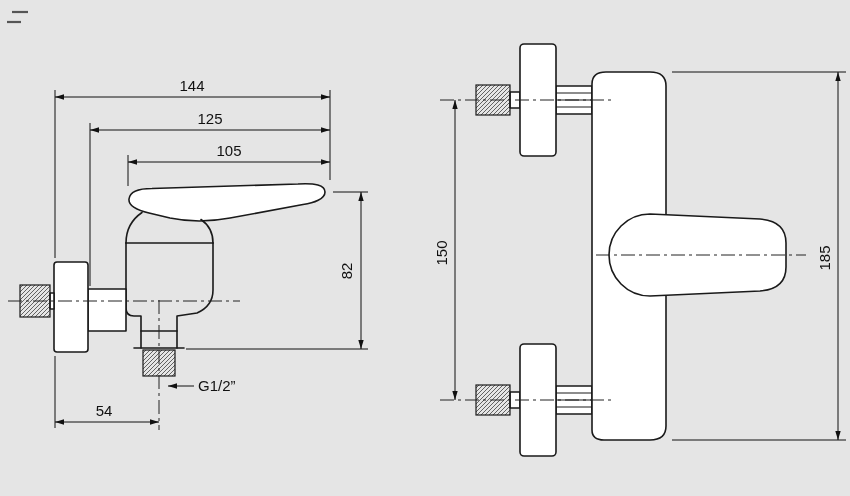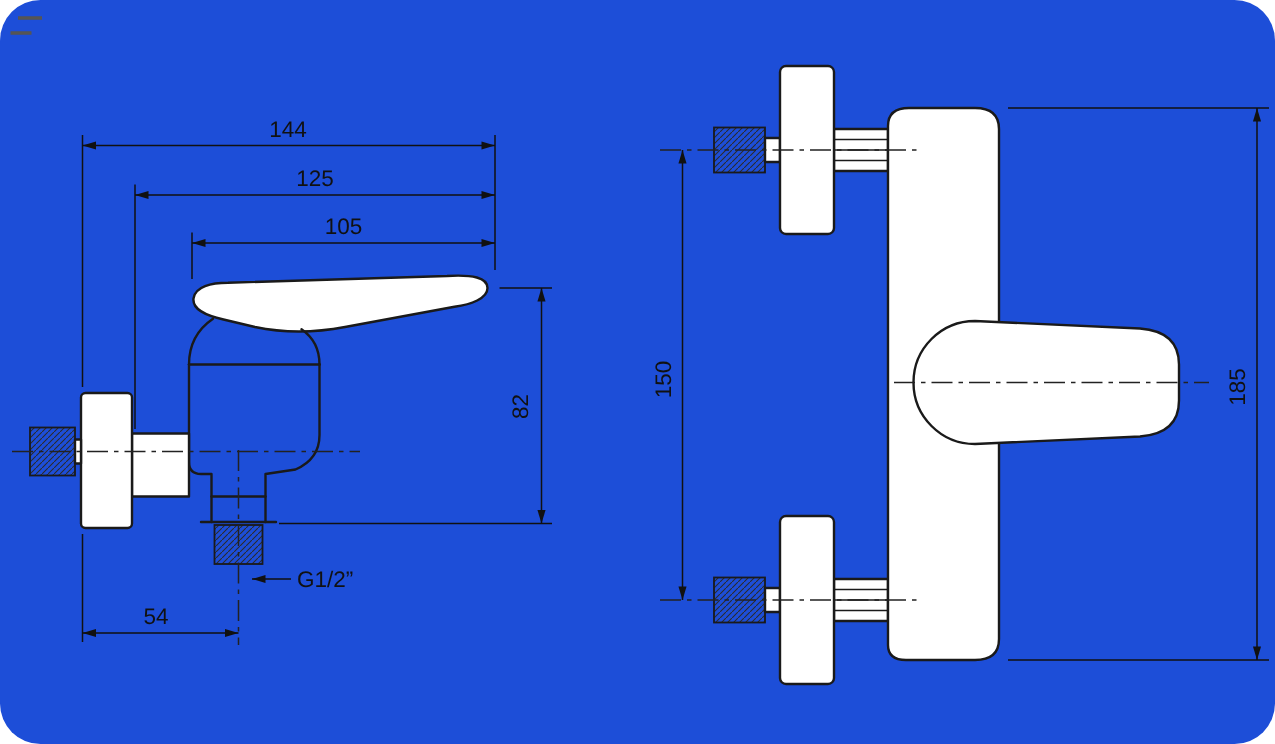--- a/index.html
+++ b/index.html
@@ -1,16 +1,16 @@
 <!DOCTYPE html>
 <html><head>
 <meta charset="utf-8">
 <style>
   html,body{margin:0;padding:0;background:#ffffff;}
-  .sheet{position:relative;width:850px;height:496px;background:#1d4ed8;overflow:hidden;border-radius:27px;}
+  .sheet{position:relative;width:850px;height:496px;background:#e5e5e5;overflow:hidden;}
   svg{display:block;}
   svg text{font-family:"Liberation Sans","DejaVu Sans",sans-serif;font-size:15px;fill:#111;}
   .obj{stroke:#1a1a1a;stroke-width:1.6;fill:none;stroke-linecap:round;stroke-linejoin:round;}
   .objf{stroke:#1a1a1a;stroke-width:1.6;fill:#ffffff;stroke-linejoin:round;}
   .thr{stroke:#1a1a1a;stroke-width:1.2;}
   .thin{stroke:#1a1a1a;stroke-width:1.1;fill:none;}
   .dim{stroke:#111;stroke-width:1;fill:none;}
   .cl{stroke:#222;stroke-width:1;fill:none;stroke-dasharray:14 4 3 4;}
   .arr{fill:#111;stroke:none;}
   .mark{stroke:#555;stroke-width:2.2;fill:none;}

